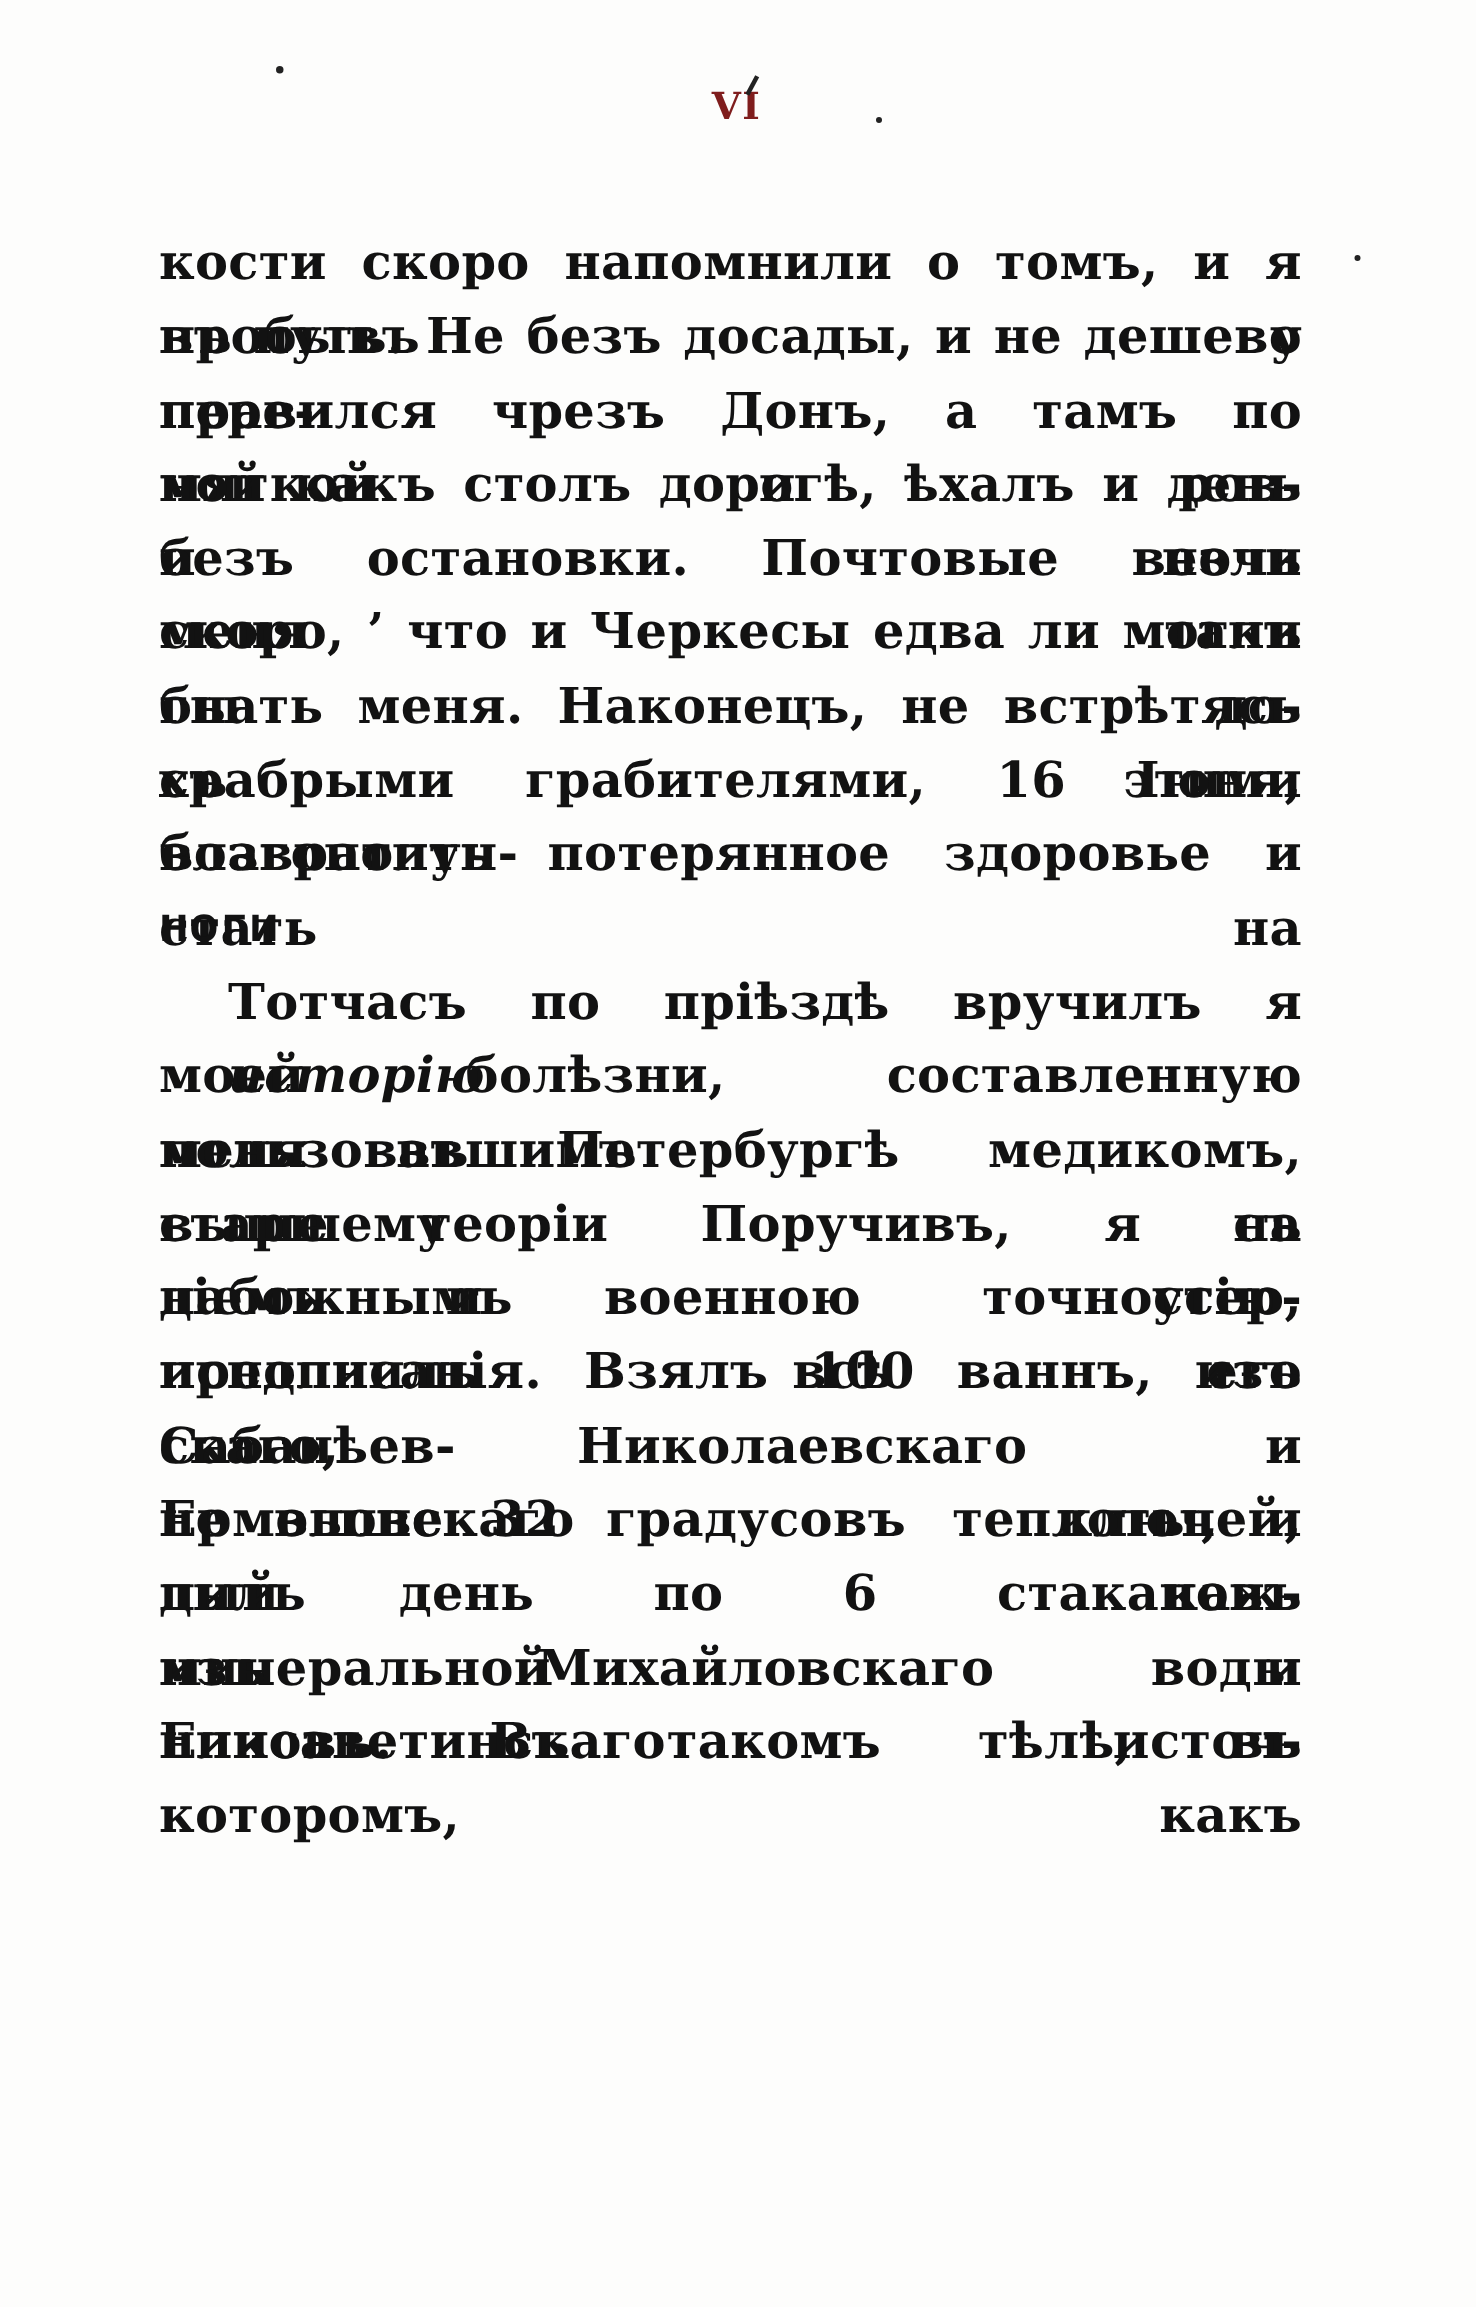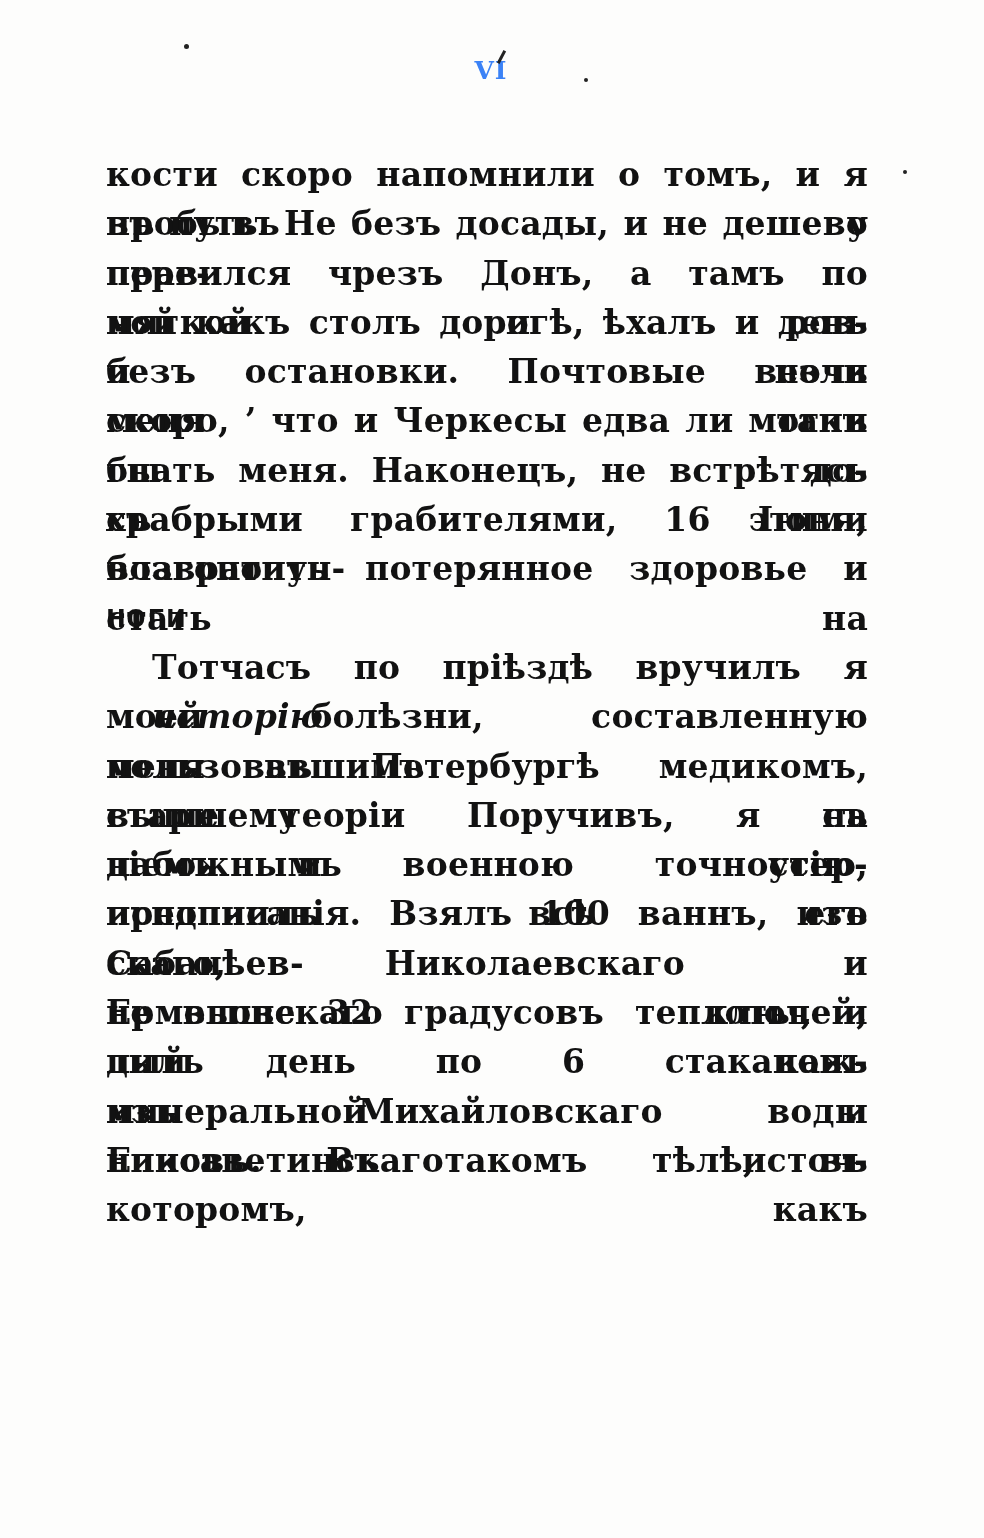--- a/index.html
+++ b/index.html
@@ -18,21 +18,21 @@
   }
   .folio {
     position: absolute;
     left: 110px;
     top: 56px;
     width: 762px;
     text-align: center;
     font-size: 25px;
     font-weight: bold;
     letter-spacing: 1px;
-    color: #3b82f6;
+    color: #7f1d1d;
   }
   .text-block {
     position: absolute;
     left: 106px;
     top: 150px;
     width: 762px;
   }
   .line {
     font-size: 33px;
     font-weight: bold;

